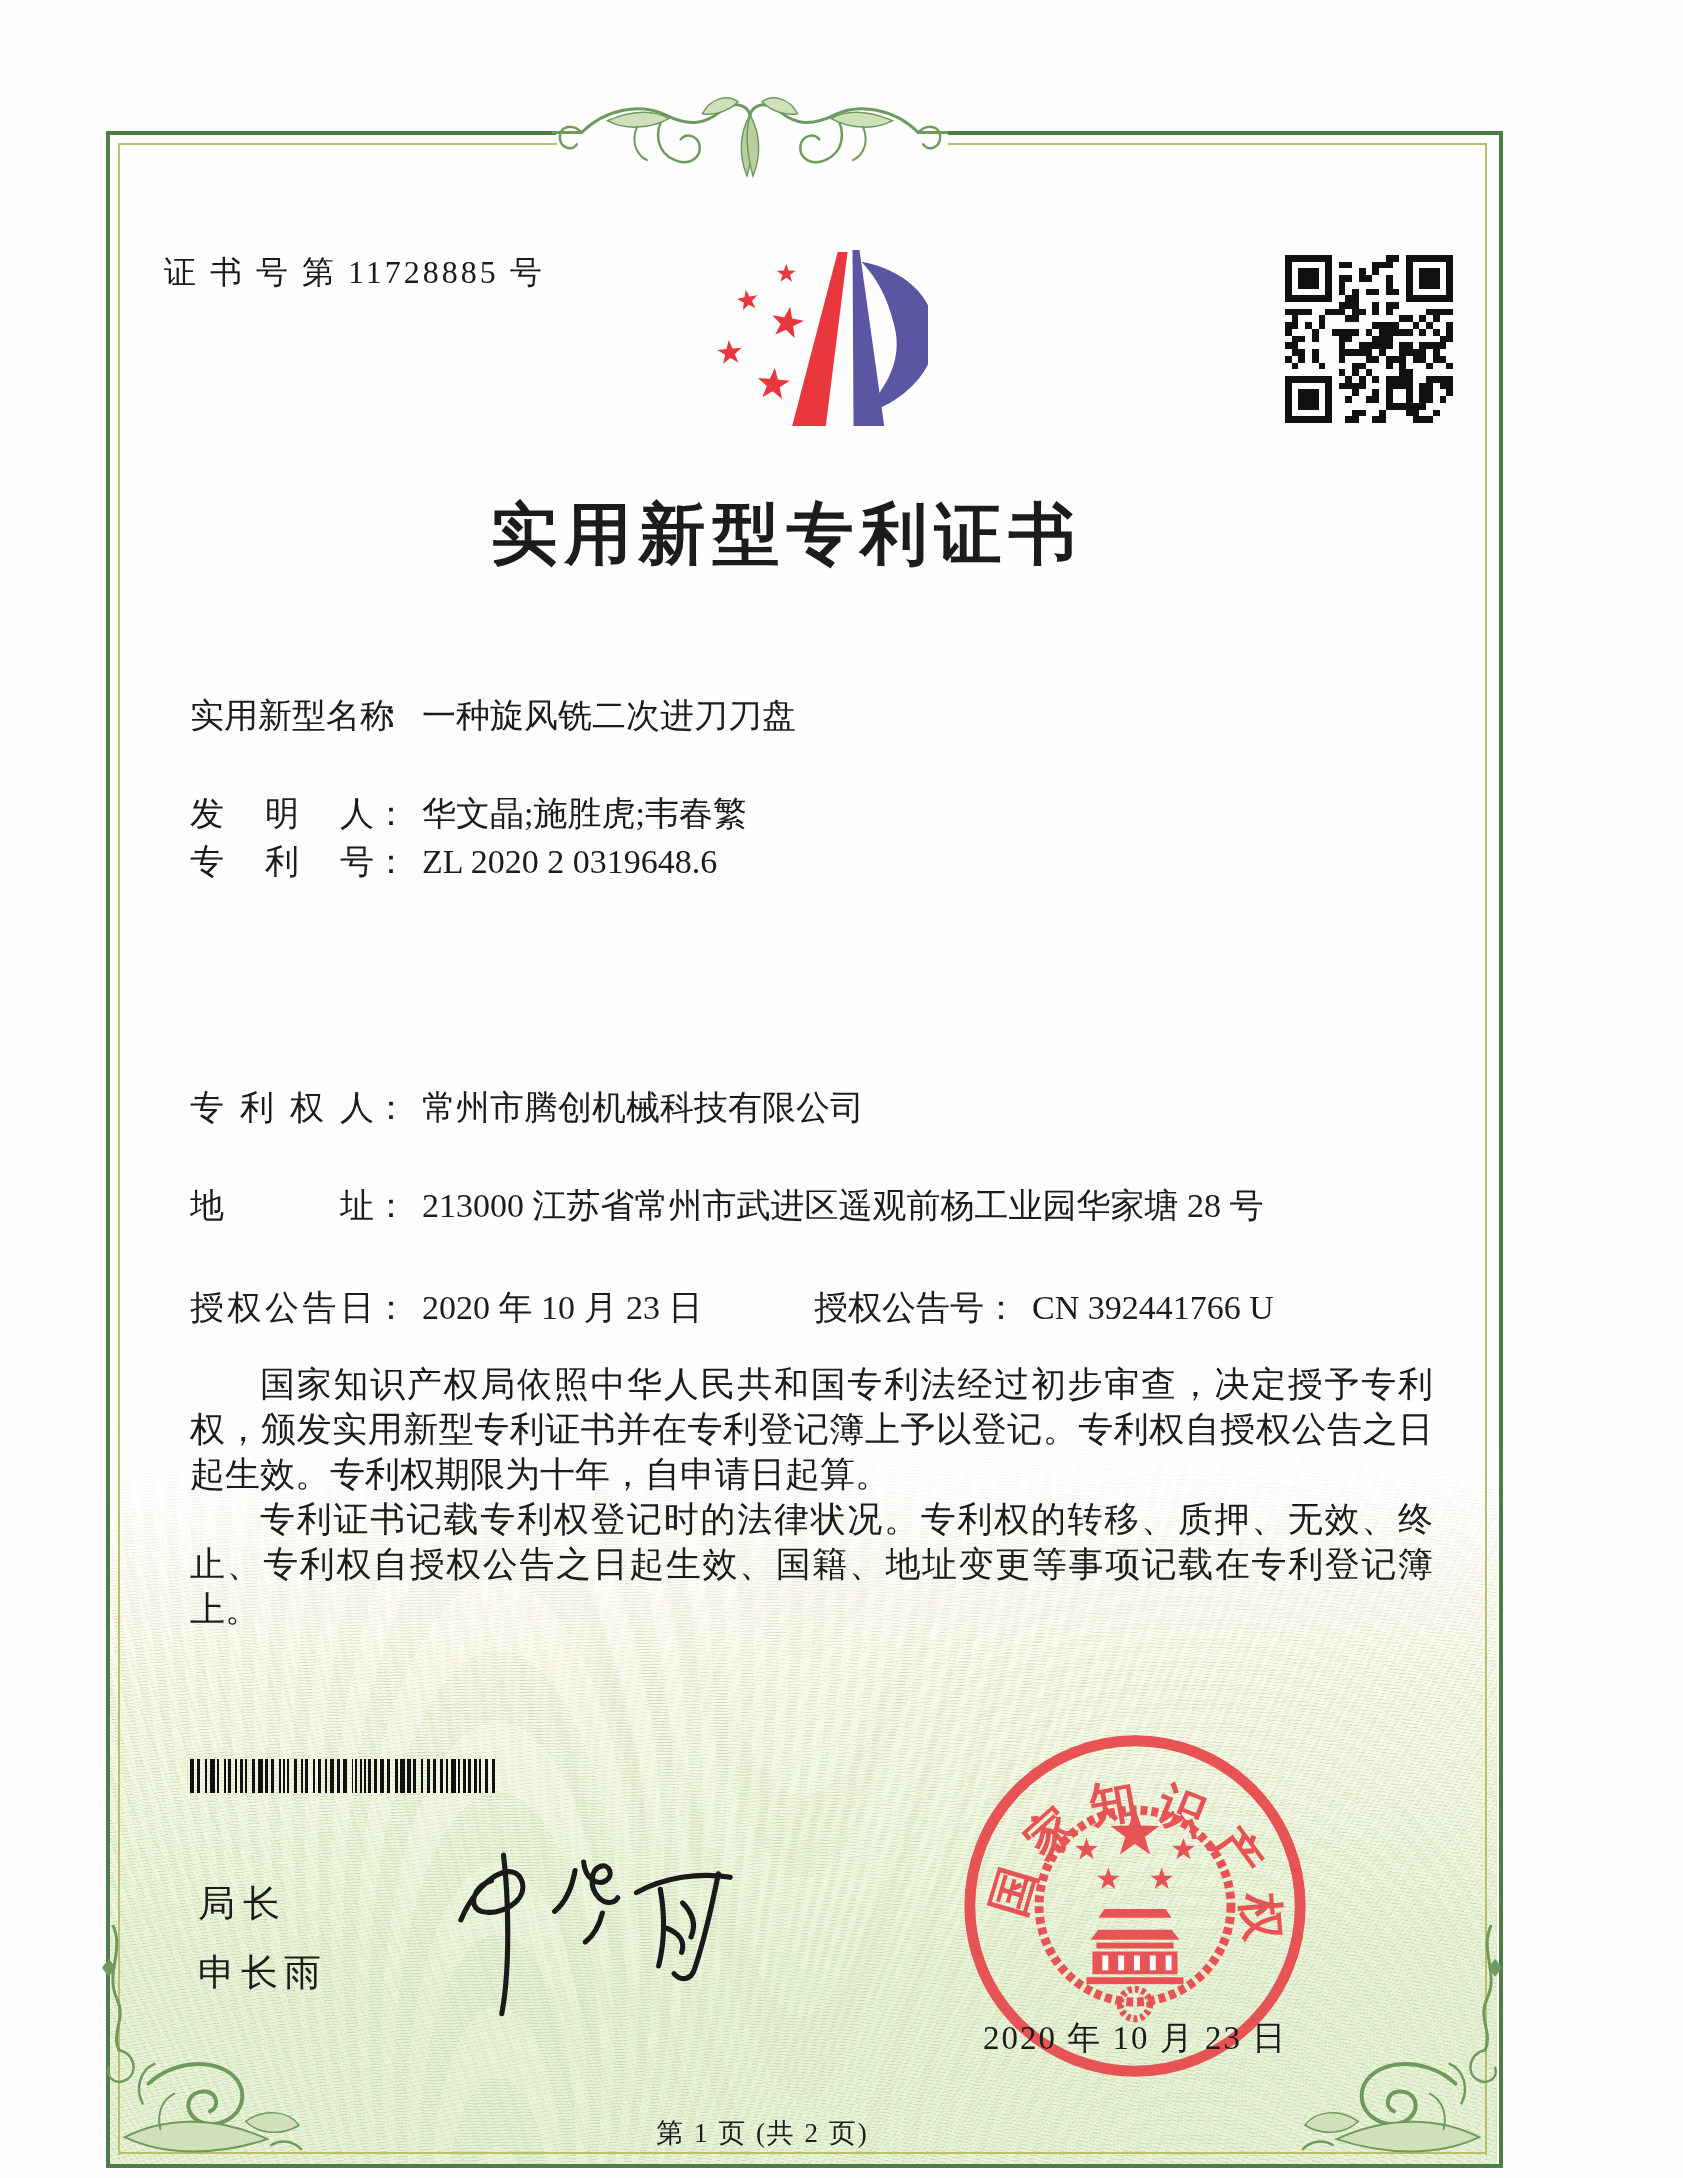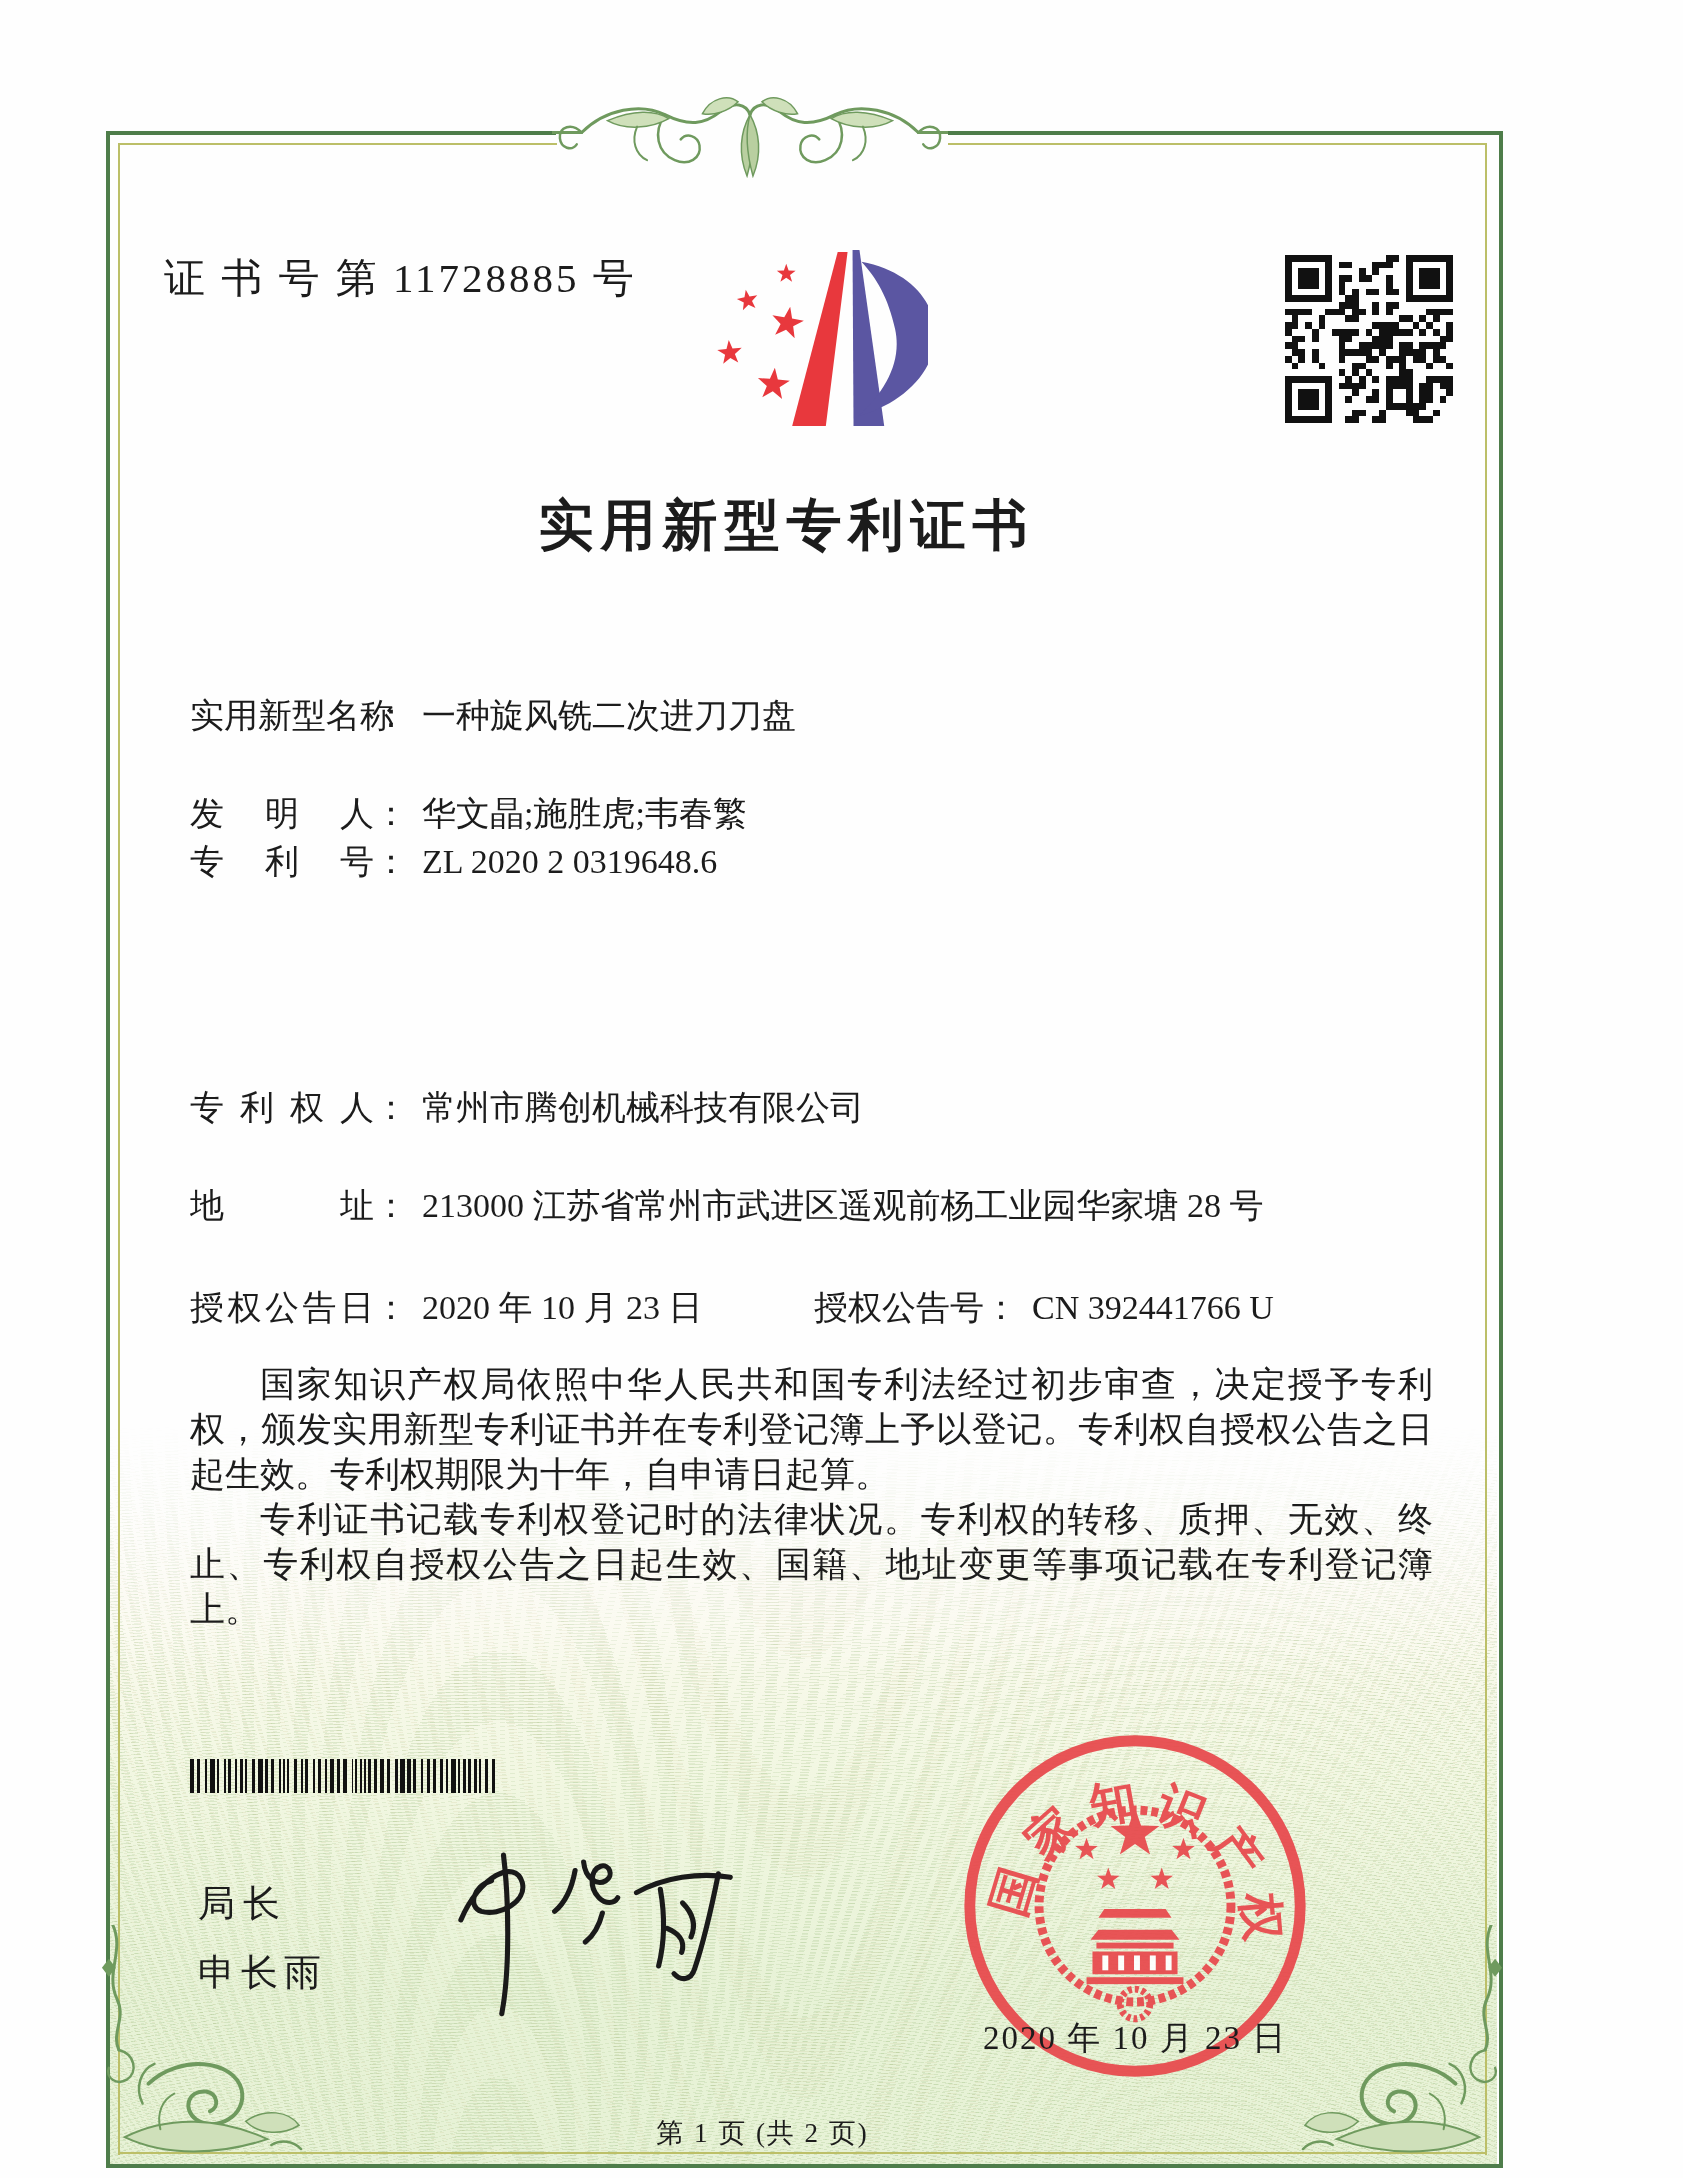--- a/index.html
+++ b/index.html
@@ -32,26 +32,26 @@
   .i-right {left:1485px;top:143px;width:2px;height:2012px;}
   .i-top-l {left:118px;top:143px;width:439px;height:2px;}
   .i-top-r {left:948px;top:143px;width:539px;height:2px;}
   .i-bottom{left:118px;top:2152px;width:1369px;height:2px;}
   
   .orn{position:absolute;z-index:2;}
   .orn-top{left:552px;top:81px;width:396px;height:103px;}
   .orn-bl{left:97px;top:1925px;width:208px;height:244px;}
   .orn-br{left:1299px;top:1925px;width:208px;height:244px;transform:scaleX(-1);}
   
-  .certno{position:absolute;left:164px;top:251px;font-size:41px;letter-spacing:3px;z-index:3;}
+  .certno{position:absolute;left:164px;top:251px;font-size:32px;letter-spacing:3px;z-index:3;}
   .logo{position:absolute;left:690px;top:246px;width:238px;height:188px;z-index:3;}
   .qr{position:absolute;left:1285px;top:255px;width:168px;height:168px;z-index:3;}
   .title{
     position:absolute;left:106px;top:489px;width:1397px;text-align:center;z-index:3;
-    font-size:55px;font-weight:600;letter-spacing:7px;transform:translateX(-18px);
+    font-size:67px;font-weight:600;letter-spacing:7px;transform:translateX(-18px);
   }
   
   .frow{position:absolute;left:190px;width:1267px;font-size:34px;z-index:3;white-space:nowrap;}
   .flabel{display:inline-block;width:184px;text-align:justify;text-align-last:justify;vertical-align:bottom;}
   .fcolon{display:inline-block;margin-right:14px;}
   .fpair2{position:absolute;left:624px;top:0;}
   .fpair2 .flabel2{display:inline-block;}
   
   .bodytext{
     position:absolute;left:190px;top:1362px;width:1243px;z-index:3;

